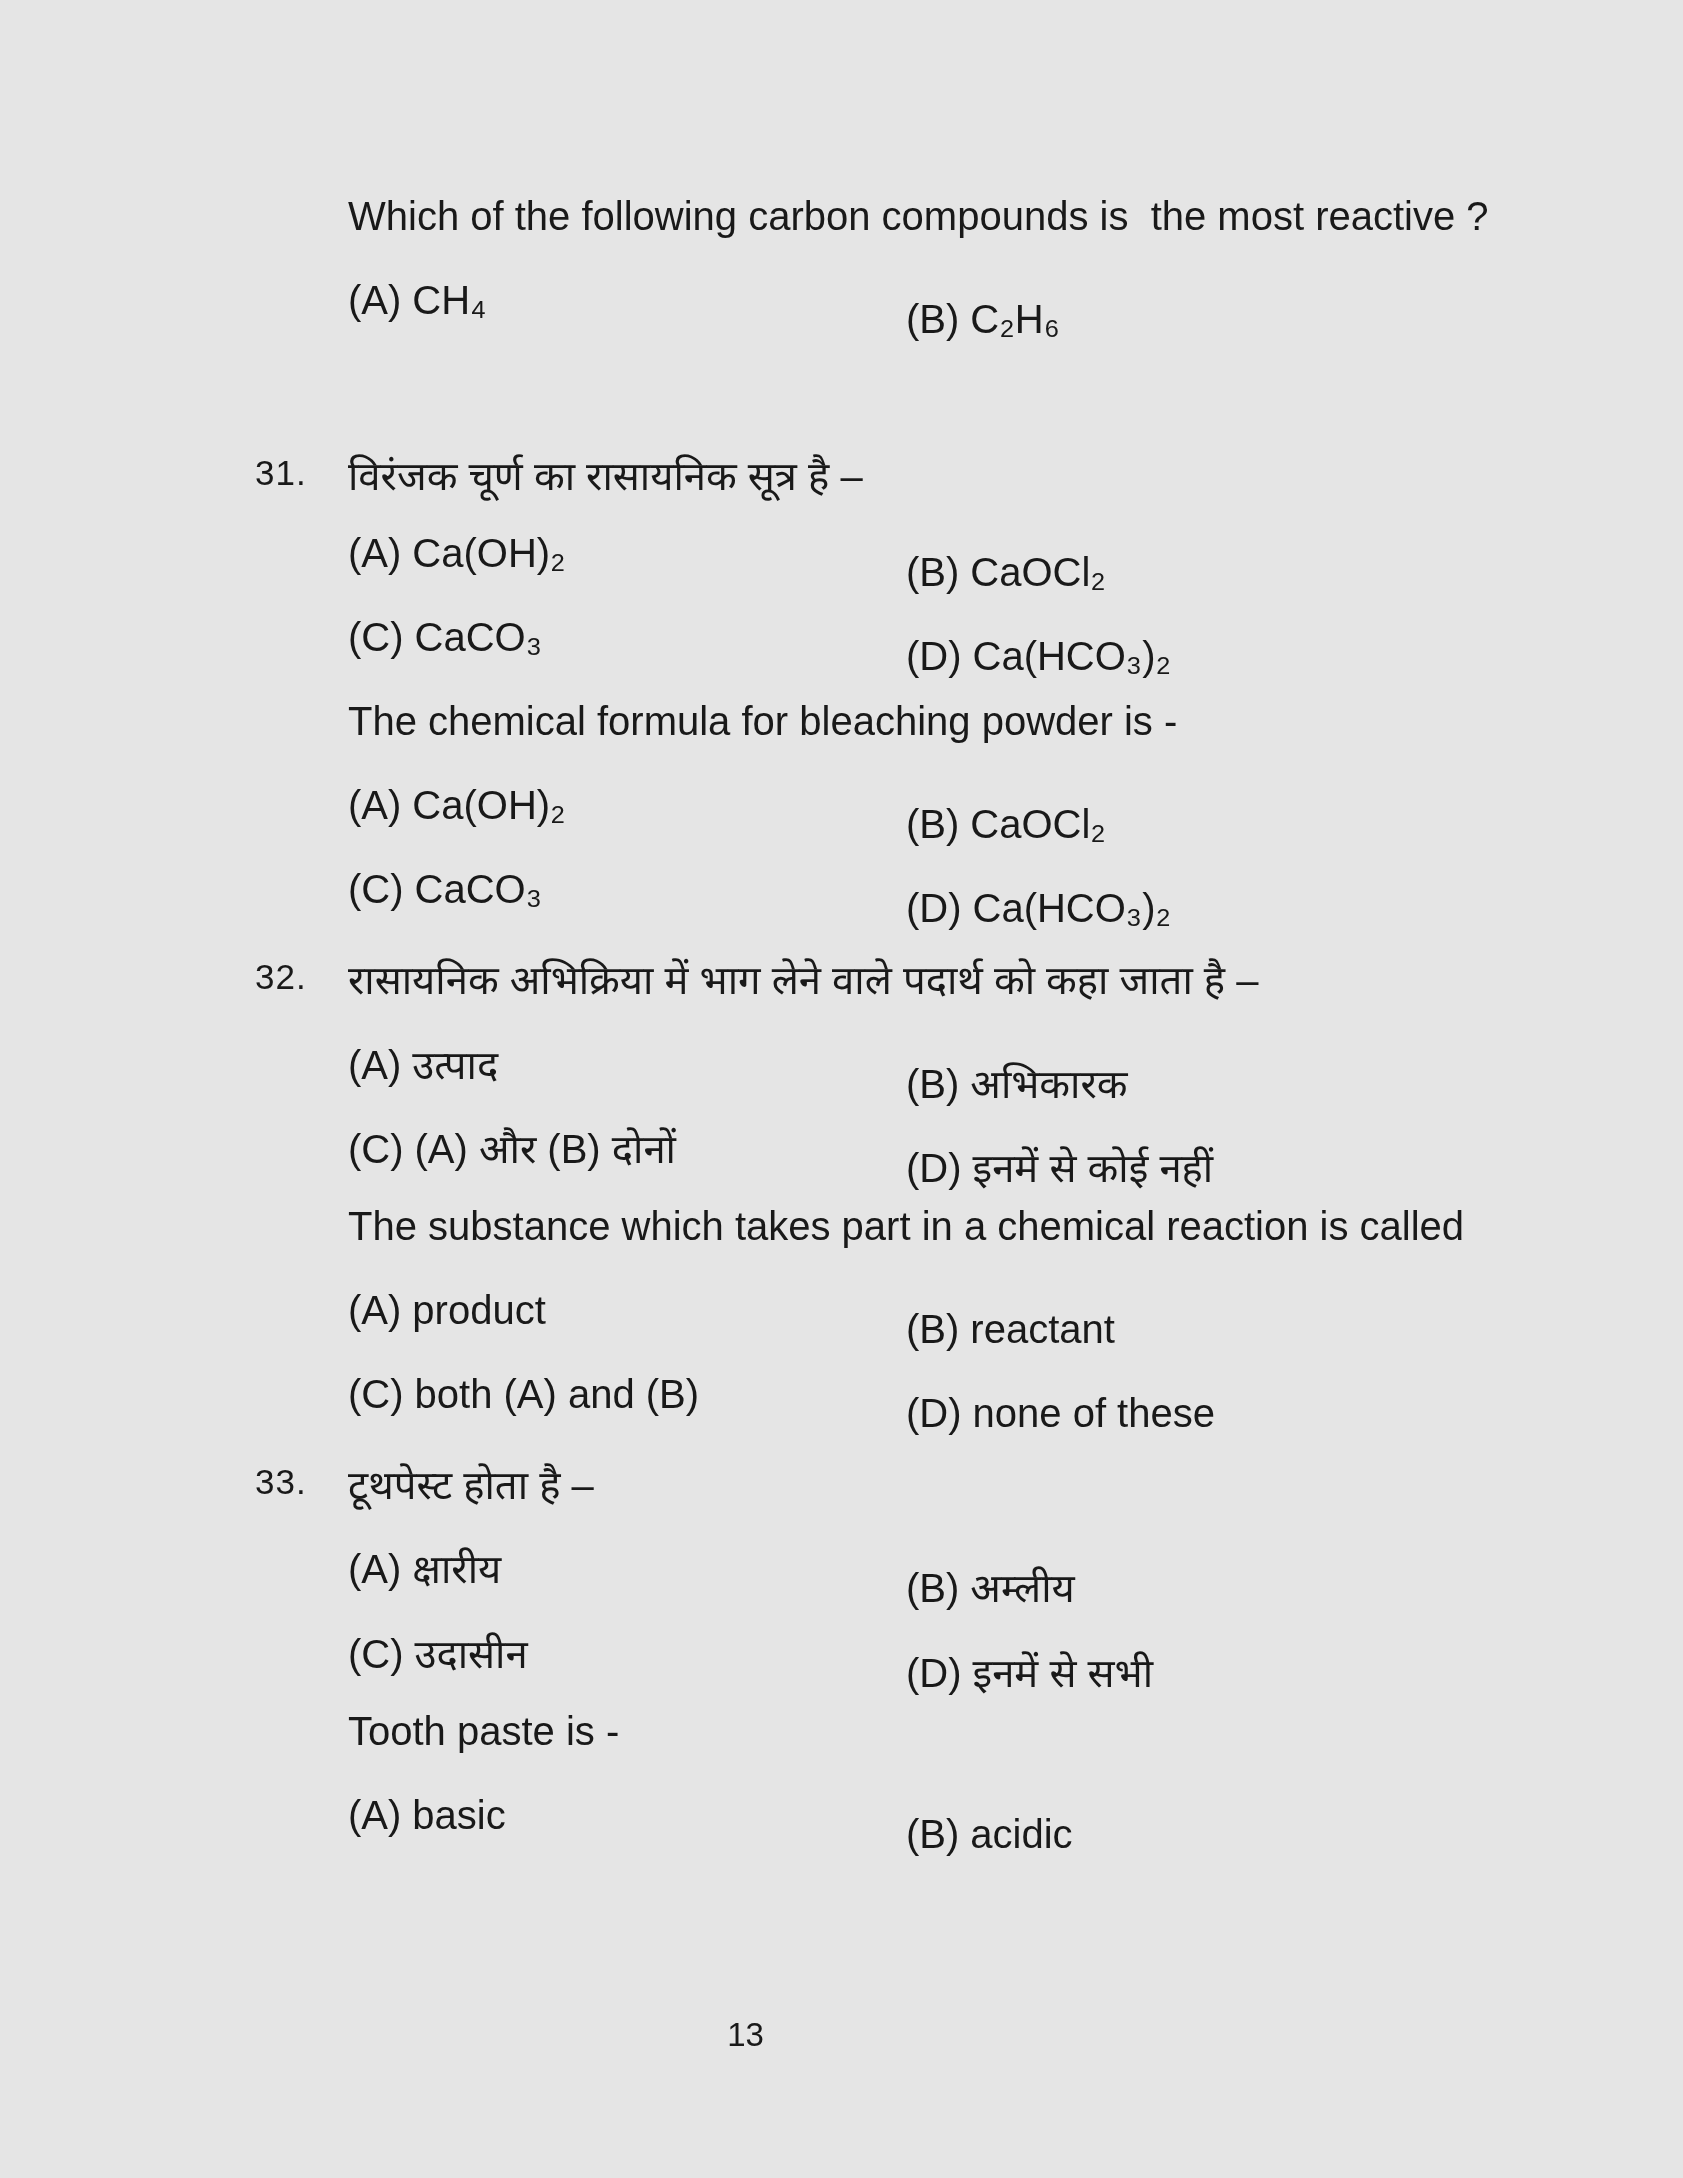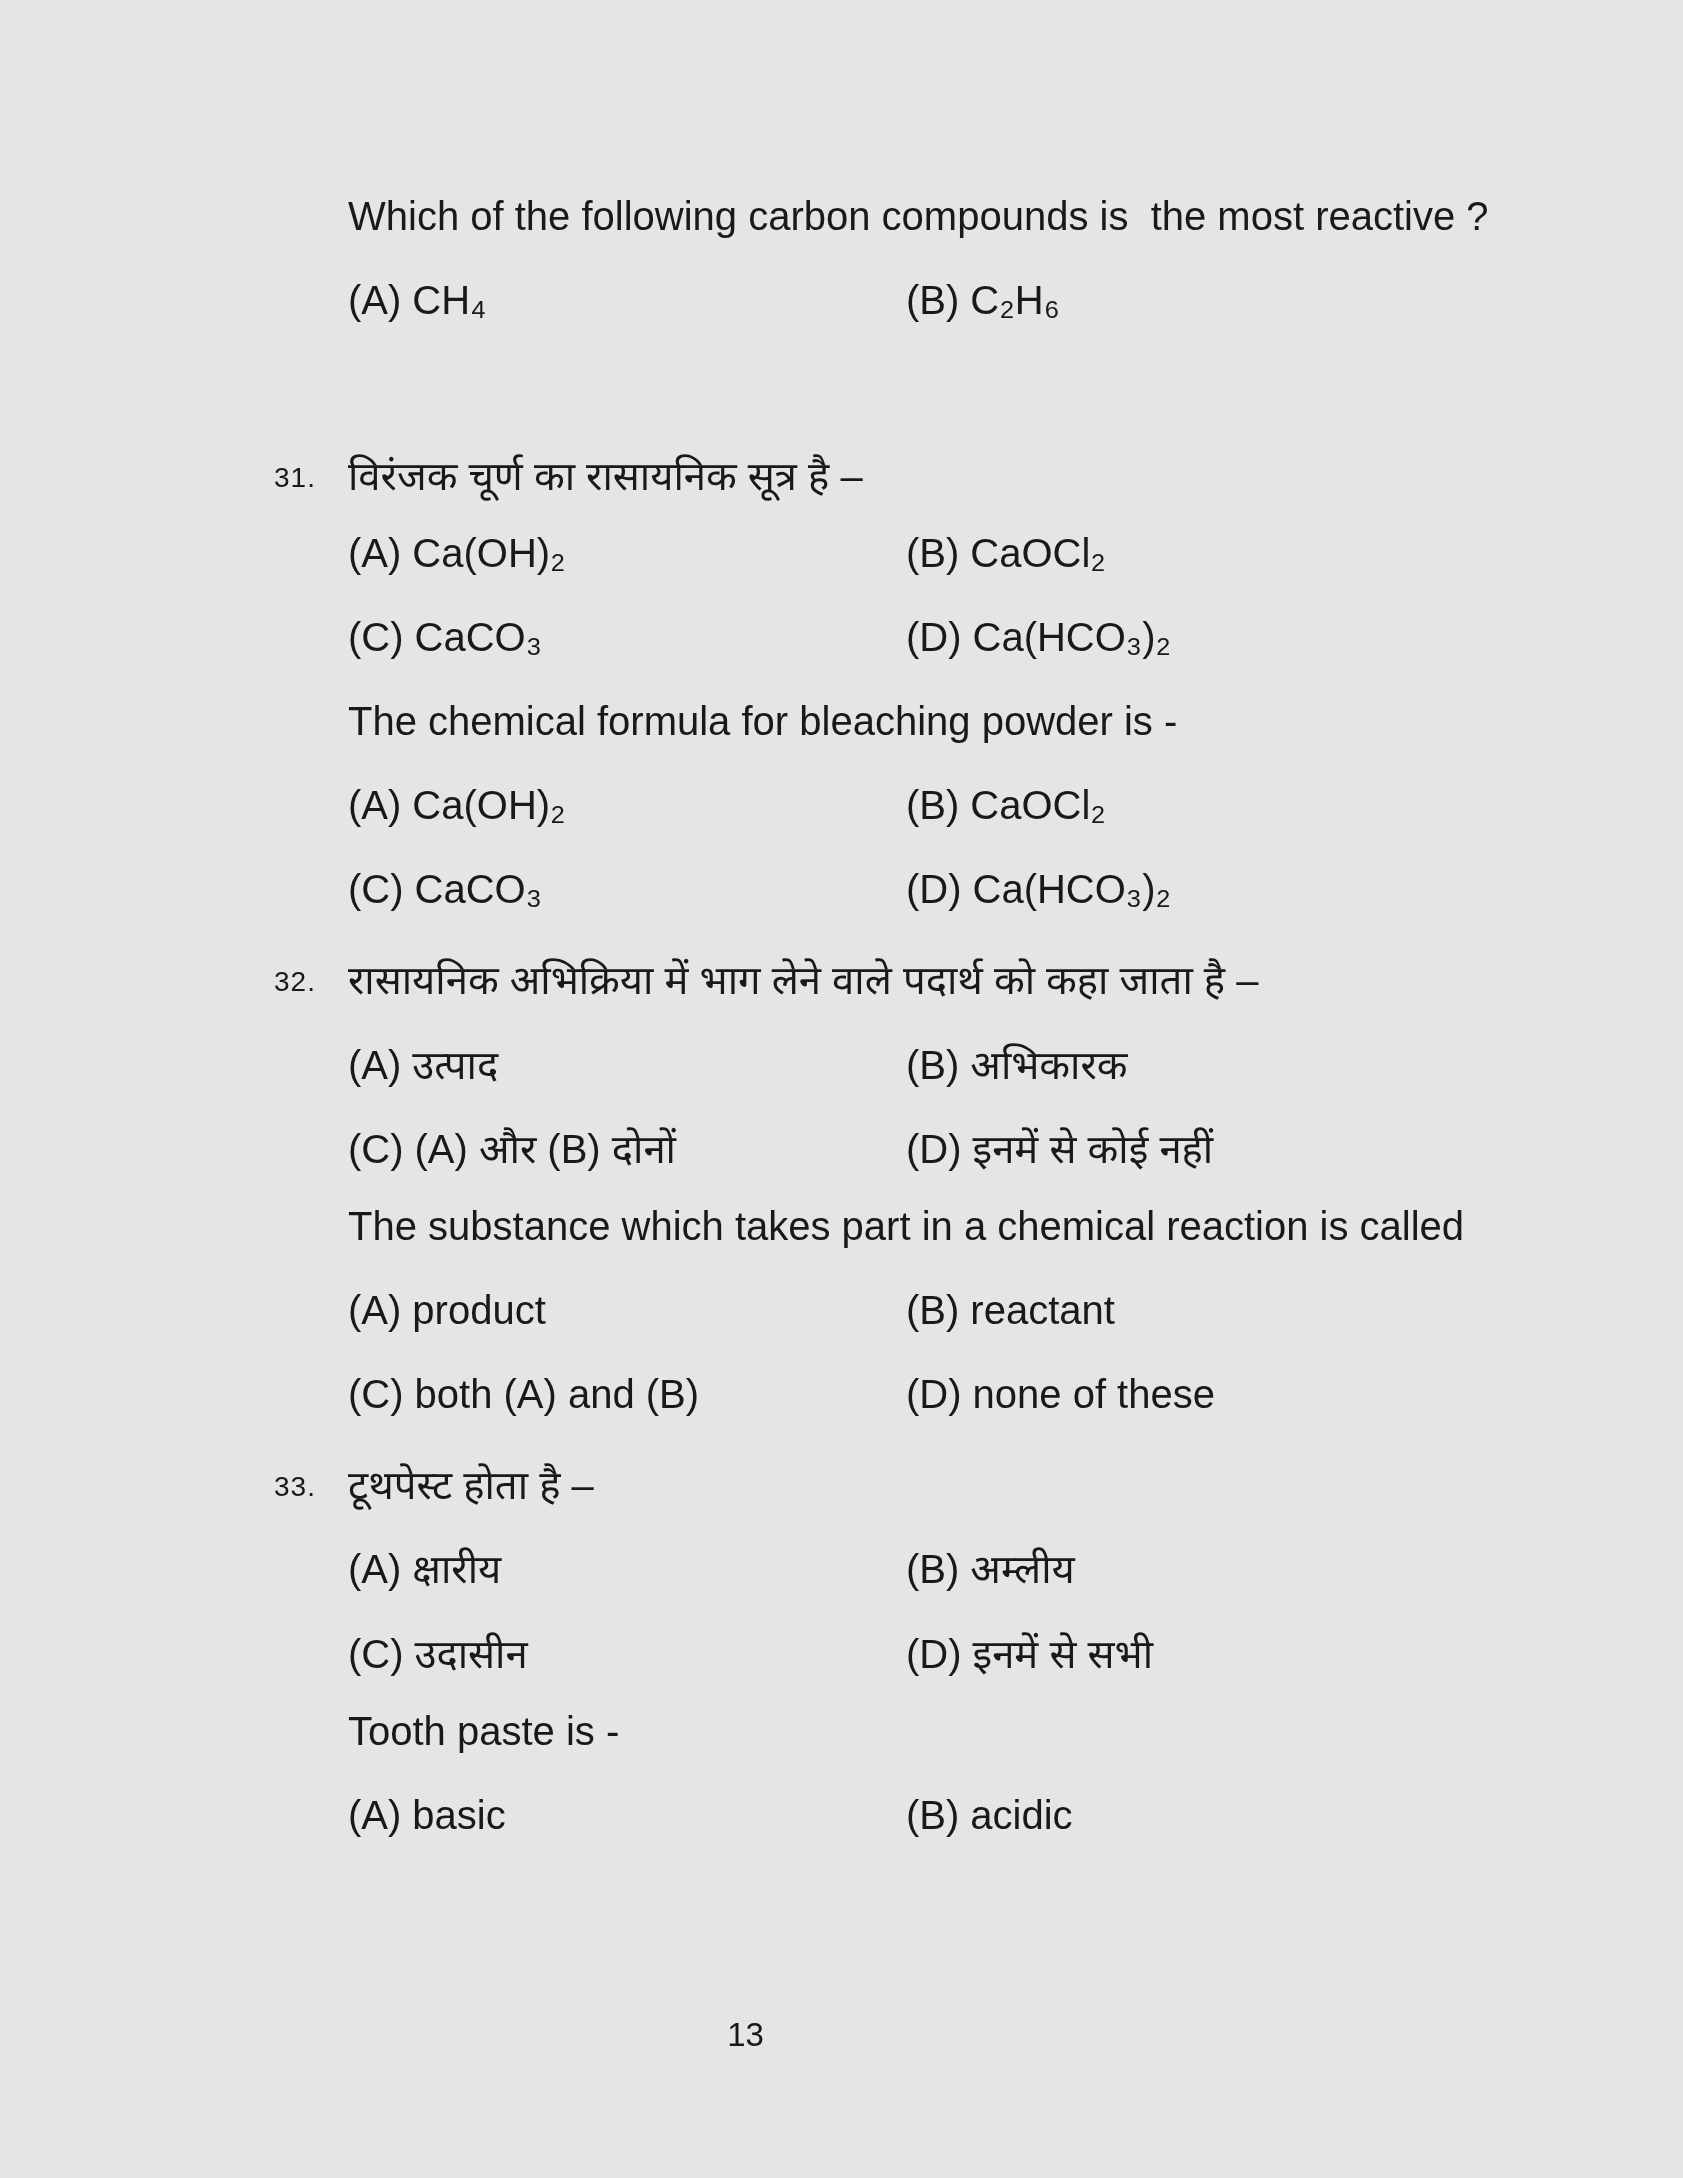--- a/index.html
+++ b/index.html
@@ -8,30 +8,30 @@
     width:1683px;
     height:2178px;
     background:#e5e5e5;
     color:#191919;
     font-family:"Liberation Sans","DejaVu Sans",sans-serif;
     font-size:40px;
     overflow:hidden;
   }
   .row{position:absolute;left:0;width:1683px;height:61px;}
   .qnum{
-    position:absolute;left:255px;top:15px;
-    font-size:28px;letter-spacing:1px;margin-left:19px;
+    position:absolute;left:255px;top:6px;
+    font-size:35px;letter-spacing:1px;
   }
   .qtext{
     position:absolute;left:348px;top:0;
     white-space:pre-wrap;
   }
   .opt{position:absolute;top:0;white-space:pre-wrap;}
   .opt-a{left:348px;}
-  .opt-b{left:906px;}
+  .opt-b{left:906px;margin-top:19px;}
   .opt .lbl{display:inline-block;margin-right:11px;}
   .page-num{
     position:absolute;left:0;top:2016px;width:1491px;
     text-align:center;font-size:33px;
   }
 </style>
 </head>
 <body>
 
 <div class="sheet">

